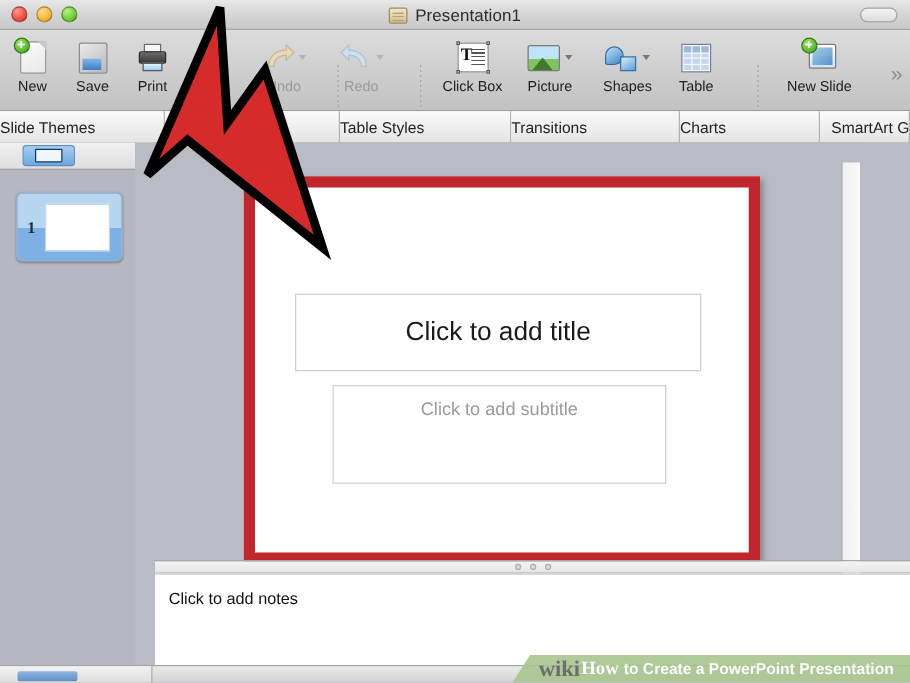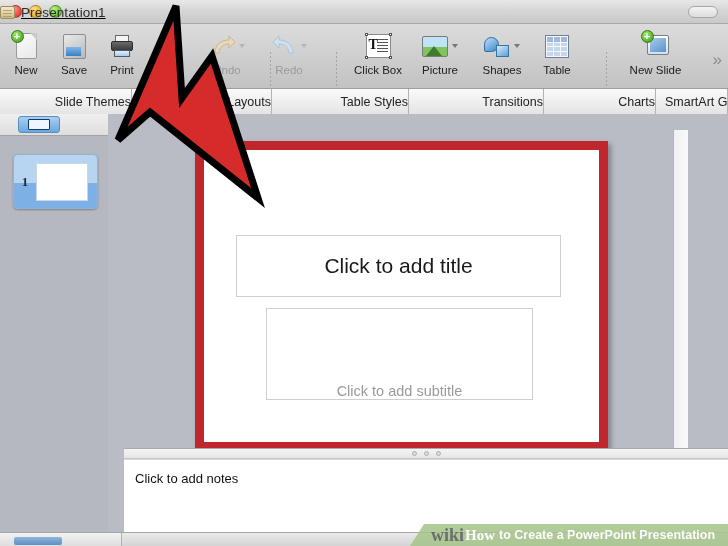--- a/index.html
+++ b/index.html
@@ -17,21 +17,21 @@
     background: linear-gradient(to bottom, #e8e8e8 0%, #d6d6d6 45%, #c9c9c9 100%);
     border-bottom: 1px solid #a9a9a9;
   }
   .traffic { position: absolute; top: 5px; display: flex; gap: 7px; left: 9px; }
   .tl { width: 13px; height: 13px; border-radius: 50%; border: 1px solid rgba(0,0,0,.28); }
   .tl.red   { background: radial-gradient(circle at 35% 28%, #ff9b91 0%, #f0524a 55%, #c62f28 100%); }
   .tl.amber { background: radial-gradient(circle at 35% 28%, #ffd98a 0%, #f4bc3f 55%, #cf9015 100%); }
   .tl.green { background: radial-gradient(circle at 35% 28%, #bdf08a 0%, #74cf3f 55%, #4a9a18 100%); }
   .title-center {
     position: absolute; left: 0; top: 0; width: 728px; height: 24px;
-    display: flex; align-items: center; gap: 6px; text-decoration: underline;
+    display: flex; align-items: center; justify-content: center; gap: 6px;
   }
   .doc-icon {
     width: 15px; height: 13px; border-radius: 2px;
     background: linear-gradient(to bottom, #f3e7c8 0%, #e3d2a5 55%, #cdb988 100%);
     border: 1px solid #9d8c63; position: relative;
   }
   .doc-icon::after {
     content: ""; position: absolute; left: 2px; right: 2px; top: 3px; height: 7px;
     background: repeating-linear-gradient(to bottom, #9a8a60 0 1px, transparent 1px 3px);
     opacity: .65;
@@ -176,21 +176,21 @@
     background: linear-gradient(145deg,#a8cdea,#5a93c9);
   }
 
   
   .tabs {
     position: absolute; left: 0; top: 89px; width: 728px; height: 25px;
     display: flex; background: linear-gradient(to bottom, #fbfbfb, #e6e6e6);
     border-bottom: 1px solid #9a9a9a;
   }
   .tab {
-    flex: none; display: flex; align-items: center; justify-content: flex-end;
+    flex: none; display: flex; align-items: center; justify-content: flex-start;
     font-size: 12.5px; color: #232323; border-right: 1px solid #b3b3b3; height: 25px;
     background: linear-gradient(to bottom, #fafafa, #e4e4e4);
     white-space: nowrap; overflow: hidden;
   }
 
   
   .body-area {
     position: absolute; left: 0; top: 114px; width: 728px; height: 418px;
     background: #b9bcc4;
   }
@@ -241,21 +241,21 @@
     background: #ffffff; border: 9px solid #c0272d;
     box-shadow: 3px 3px 5px rgba(0,0,0,.3);
   }
   .ph {
     position: absolute; border: 1px solid #cfcfcf;
     display: flex; align-items: center; justify-content: center;
     background: transparent;
   }
   .ph-title { left: 32px; top: 85px; width: 325px; height: 62px; }
   .ph-title span { font-size: 21px; color: #1a1a1a; }
-  .ph-sub { left: 62px; top: 158px; width: 267px; height: 92px; align-items: flex-end; padding-top: 11px; }
+  .ph-sub { left: 62px; top: 158px; width: 267px; height: 79px; align-items: flex-start; padding-top: 11px; }
   .ph-sub span { font-size: 14.5px; color: #9a9a9a; }
 
   .vscroll {
     position: absolute; right: 0; top: 16px; width: 15px; height: 400px;
     background: linear-gradient(to right,#f0f0f0,#fafafa);
     border-left: 1px solid #b5b5b5;
   }
   .scroll-arrows {
     position: absolute; right: 1px; bottom: 22px; width: 13px; height: 42px;
     display: flex; flex-direction: column; align-items: center; justify-content: center; gap: 1px;

